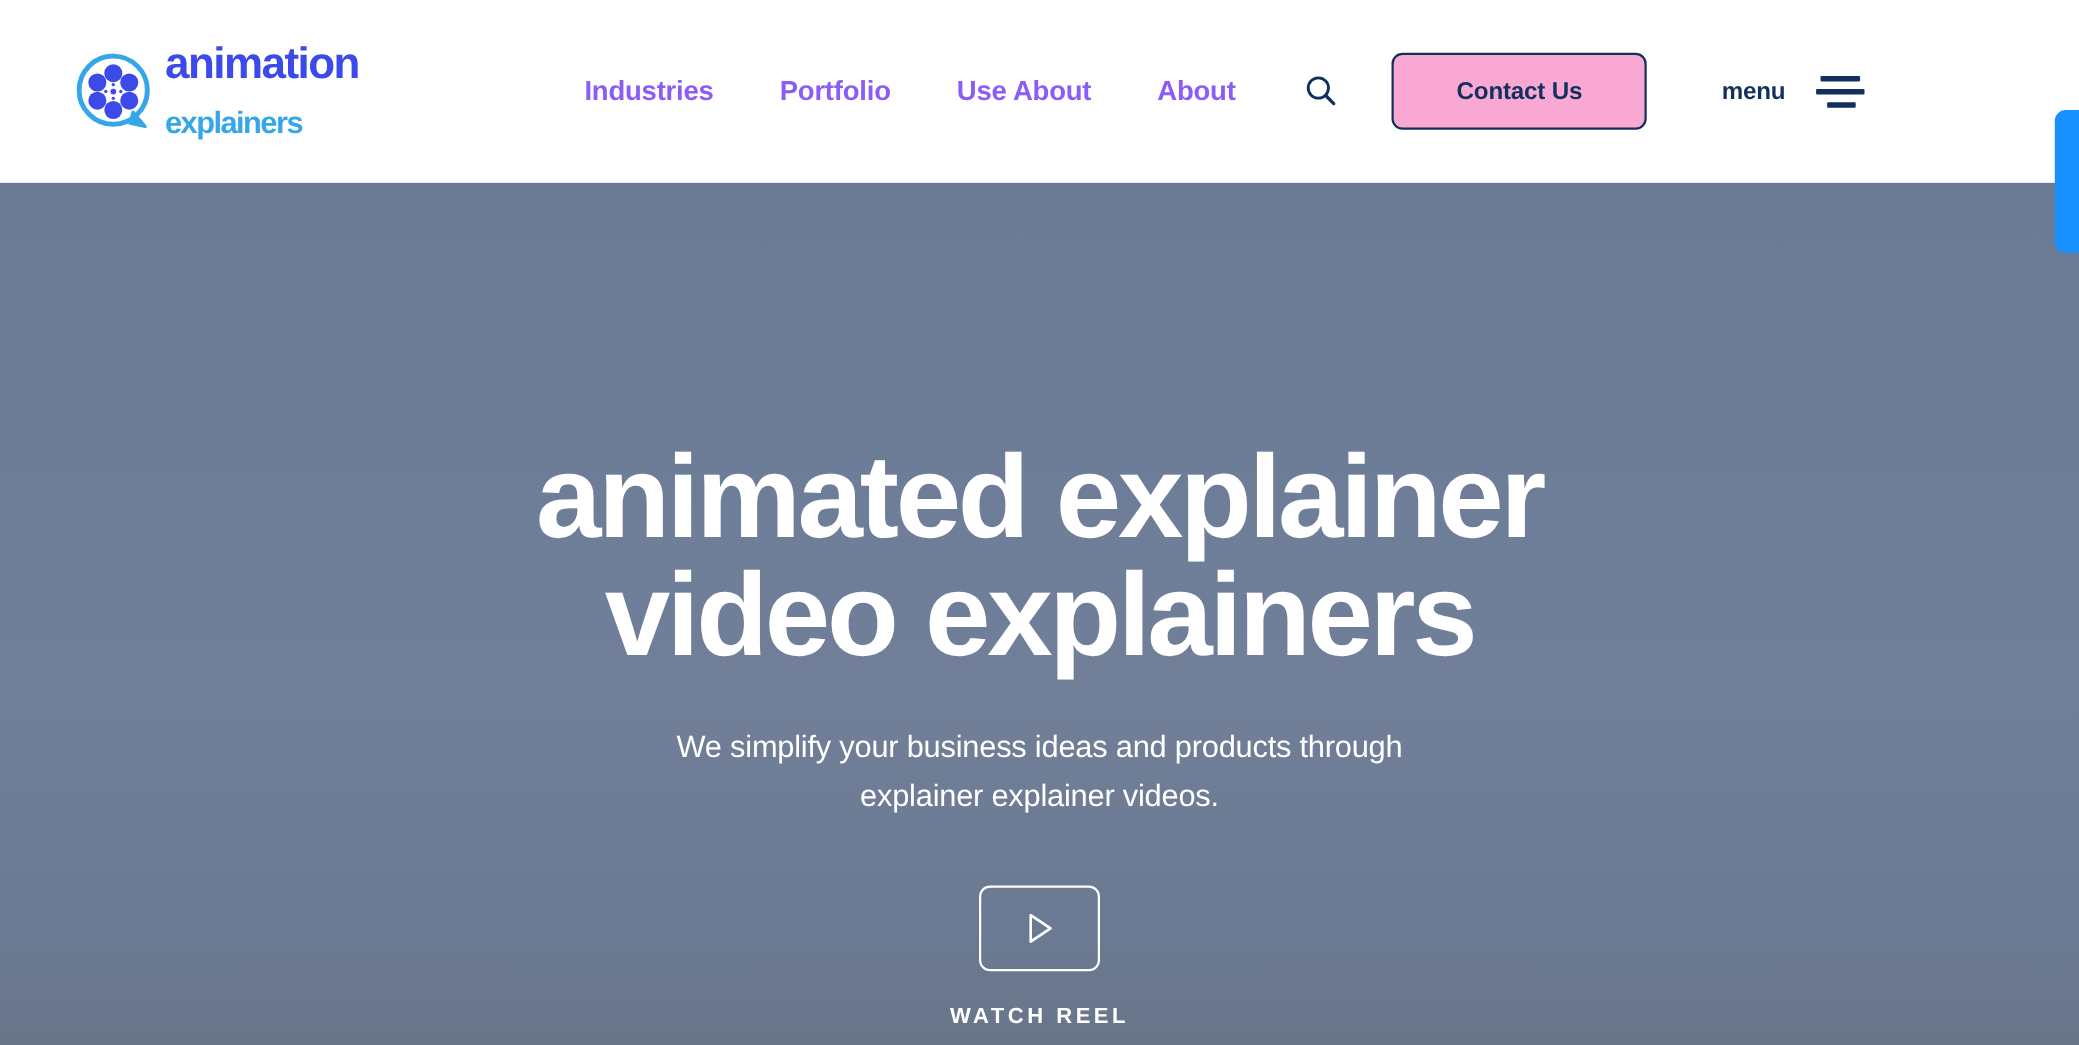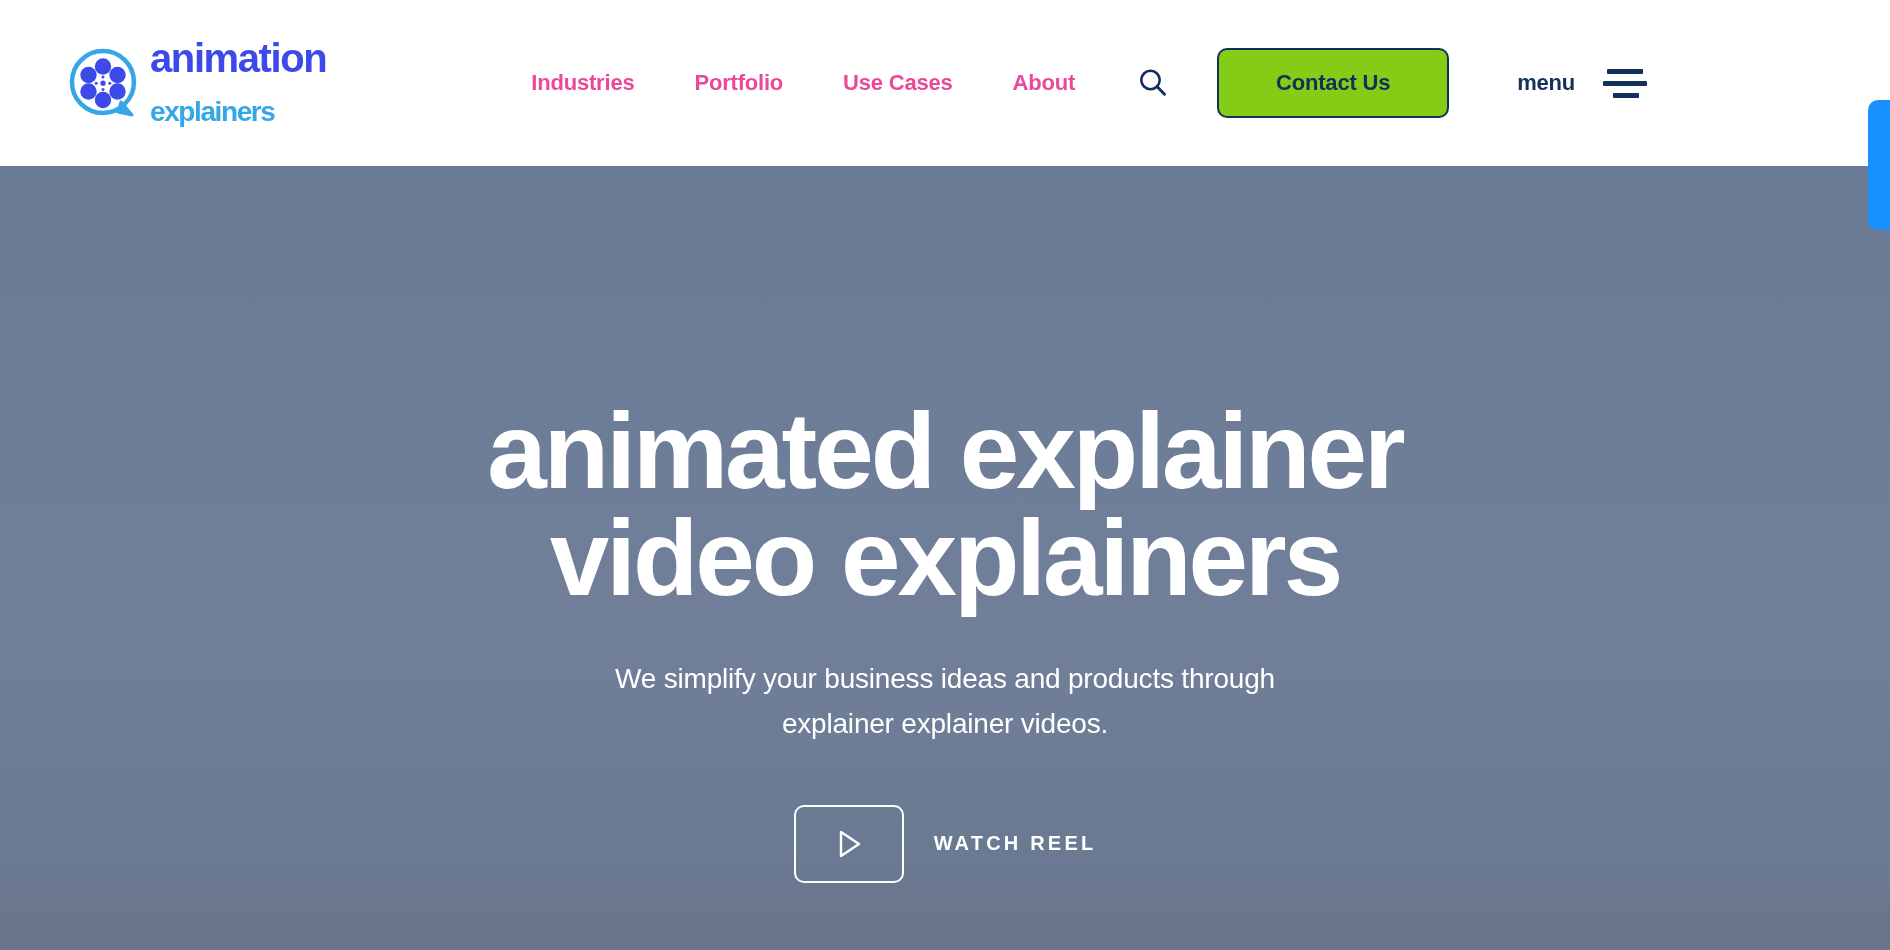--- a/index.html
+++ b/index.html
@@ -42,42 +42,42 @@
     font-size:28px; font-weight:bold;
     color:#35a7e8; letter-spacing:-1.4px;
   }
 
   .nav {
     display:flex; align-items:center;
     margin-left:205px;
     gap:60px;
   }
   .nav-link {
-    font-size:22px; font-weight:bold;
-    color:#ec4899;
+    font-size:25px; font-weight:bold;
+    color:#8b5cf6;
     letter-spacing:-0.2px;
     text-decoration:none;
     white-space:nowrap;
     cursor:pointer;
   }
 
   .search-btn {
     margin-left:58px;
     width:40px; height:40px;
     display:flex; align-items:center; justify-content:center;
     cursor:pointer;
     background:none; border:none;
   }
 
   .contact-btn {
     margin-left:44px;
     width:232px; height:70px;
     border:2px solid #13305c;
     border-radius:10px;
-    background:#84cc16;
+    background:#f9a8d4;
     color:#13305c;
     font-family:"Liberation Sans", sans-serif;
     font-size:22px; font-weight:bold;
     letter-spacing:-0.2px;
     display:flex; align-items:center; justify-content:center;
     cursor:pointer;
   }
 
   .menu-toggle {
     margin-left:68px;
@@ -139,20 +139,21 @@
     letter-spacing:-0.2px;
   }
   .hero-sub .s2 { display:block; }
 
   .reel {
     margin-top:58px;
     display:inline-flex;
     align-items:center;
     gap:30px;
     cursor:pointer;
+    flex-direction:column;
   }
   .reel-box {
     width:110px; height:78px;
     border:2px solid #ffffff;
     border-radius:10px;
     display:flex; align-items:center; justify-content:center;
   }
   .reel-label {
     color:#ffffff;
     font-size:20px;
@@ -185,21 +186,21 @@
       </svg>
       <div class="logo-words">
         <span class="logo-line1">animation</span>
         <span class="logo-line2">explainers</span>
       </div>
     </div>
 
     <nav class="nav">
       <a class="nav-link" href="#">Industries</a>
       <a class="nav-link" href="#">Portfolio</a>
-      <a class="nav-link" href="#">Use Cases</a>
+      <a class="nav-link" href="#">Use About</a>
       <a class="nav-link" href="#">About</a>
     </nav>
 
     <div class="search-btn">
       <svg width="34" height="34" viewBox="0 0 34 34">
         <circle cx="14.5" cy="14" r="9.2" fill="none" stroke="#13305c" stroke-width="2.6"></circle>
         <line x1="21.2" y1="20.8" x2="28.5" y2="28.2" stroke="#13305c" stroke-width="3" stroke-linecap="round"></line>
       </svg>
     </div>
 

